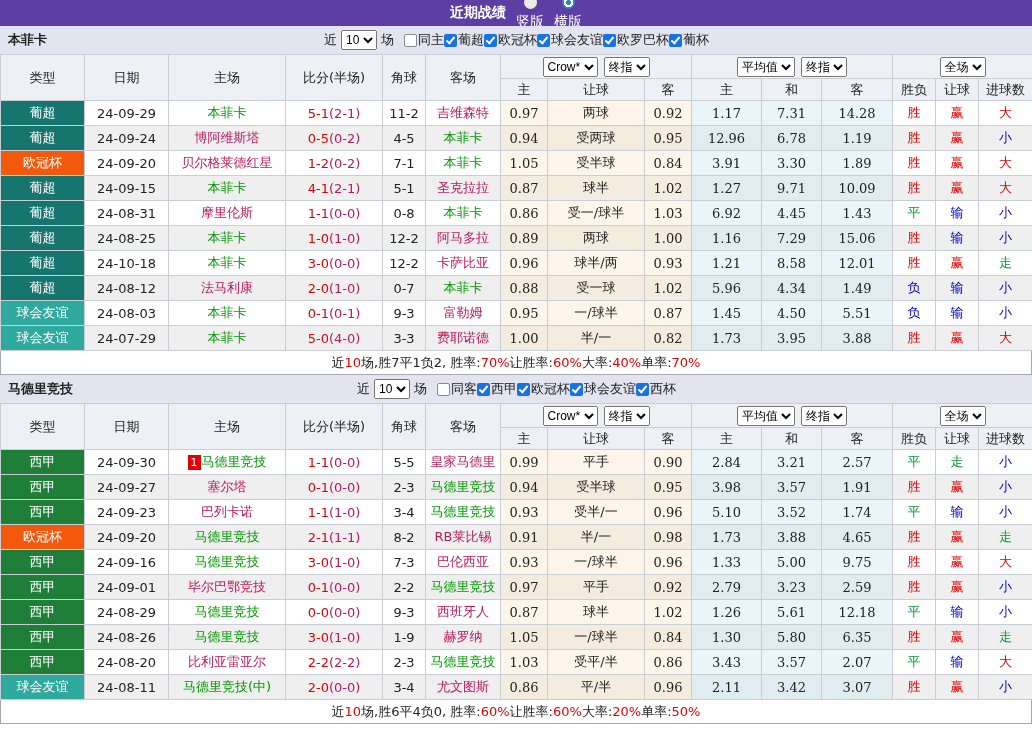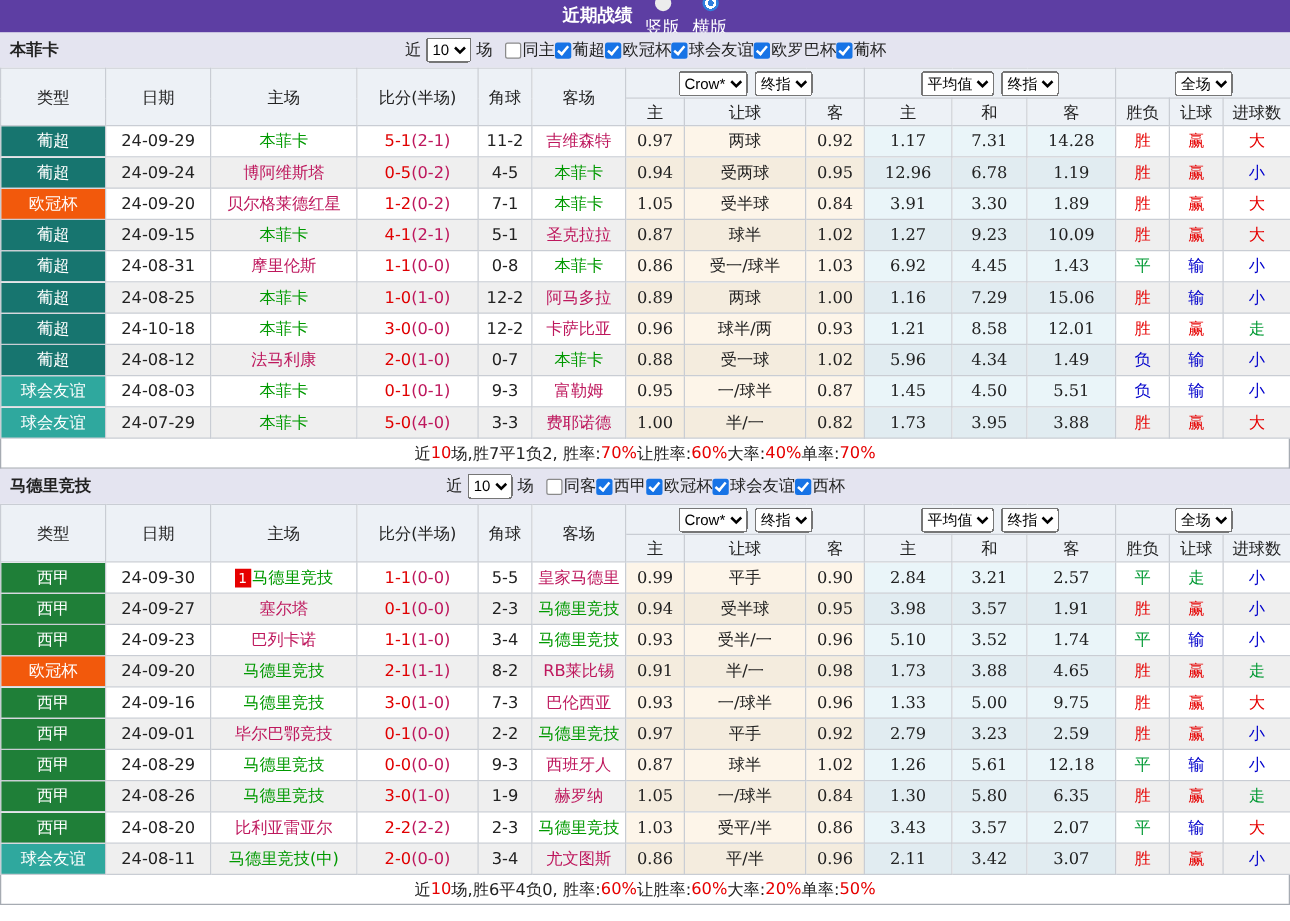--- a/index.html
+++ b/index.html
@@ -223,21 +223,21 @@
             <td class="badge" style="background: rgb(23, 117, 111);">葡超</td>
             <td class="date">24-09-15</td>
             <td class="team-cell focus"><span class="t">本菲卡</span></td>
             <td class="score-cell"><span class="score">4-1</span><span class="half">(2-1)</span></td>
             <td class="corner">5-1</td>
             <td class="team-cell"><span class="t">圣克拉拉</span></td>
             <td class="crow num">0.87</td>
             <td class="crow">球半</td>
             <td class="crow num">1.02</td>
             <td class="avg num">1.27</td>
-            <td class="avg num">9.23</td>
+            <td class="avg num">9.71</td>
             <td class="avg num">10.09</td>
             <td class="res" style="color: rgb(230, 0, 0);">胜</td>
             <td class="res" style="color: rgb(230, 0, 0);">赢</td>
             <td class="res" style="color: rgb(230, 0, 0);">大</td>
           </tr>
           <tr>
             <td class="badge" style="background: rgb(23, 117, 111);">葡超</td>
             <td class="date">24-08-31</td>
             <td class="team-cell"><span class="t">摩里伦斯</span></td>
             <td class="score-cell"><span class="score">1-1</span><span class="half">(0-0)</span></td>

